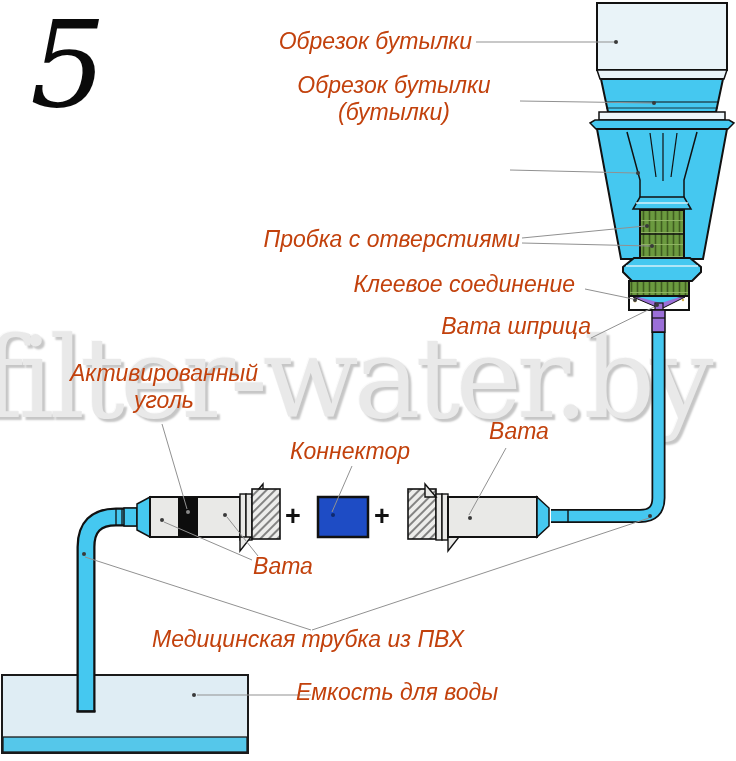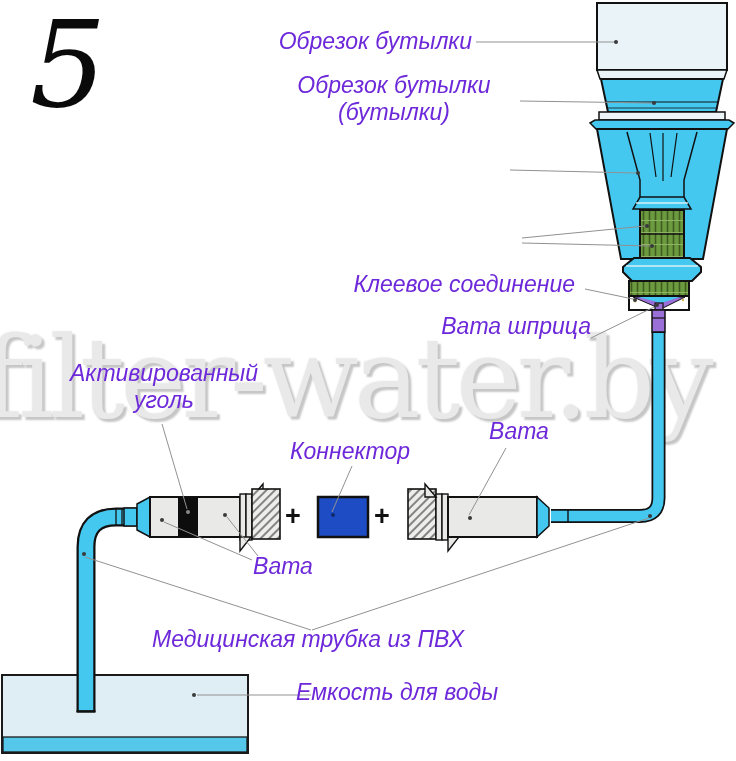--- a/index.html
+++ b/index.html
@@ -9,21 +9,21 @@
   }
   #watermark{
     position:absolute;left:-18px;top:322px;z-index:0;
     font-family:"DejaVu Serif",serif;font-size:112px;line-height:1;
     letter-spacing:-5px;white-space:nowrap;color:#e9e9e9;
     text-shadow:3px 3px 2px #c6c6c6, -1px -1px 0 #fafafa;
     user-select:none;
   }
   #diagram{position:absolute;left:0;top:0;z-index:1;}
   .lbl{
-    position:absolute;z-index:2;color:#6d28d9;
+    position:absolute;z-index:2;color:#c2410c;
     font:italic 23px/27px "Liberation Sans",sans-serif;
   }
   .r{text-align:right;} .c{text-align:center;}
   .plus{
     position:absolute;z-index:2;color:#111;
     font:bold 27px/27px "Liberation Sans",sans-serif;font-style:normal;
   }
   #figure-number{
     position:absolute;left:30px;top:5px;z-index:2;color:#0a0a0a;
     font:italic 120px/1 "DejaVu Serif",serif;
@@ -179,20 +179,21 @@
   <div id="figure-number">5</div>
 
   <div class="lbl r" style="left:222px;top:28px;width:250px;">Обрезок бутылки</div>
 
   <div class="lbl c" style="left:268px;top:72px;width:252px;">
     <div>Обрезок бутылки</div>
     <div>(бутылки)</div>
   </div>
 
 
+  <div class="lbl r" style="left:216px;top:226px;width:304px;">Пробка с отверстиями</div>
 
   <div class="lbl r" style="left:321px;top:271px;width:254px;">Клеевое соединение</div>
 
   <div class="lbl r" style="left:419px;top:313px;width:172px;">Вата шприца</div>
 
   <div class="lbl c" style="left:277px;top:438px;width:146px;">Коннектор</div>
 
   <div class="lbl c" style="left:48px;top:360px;width:232px;">
     <div>Активированный</div>
     <div>уголь</div>

